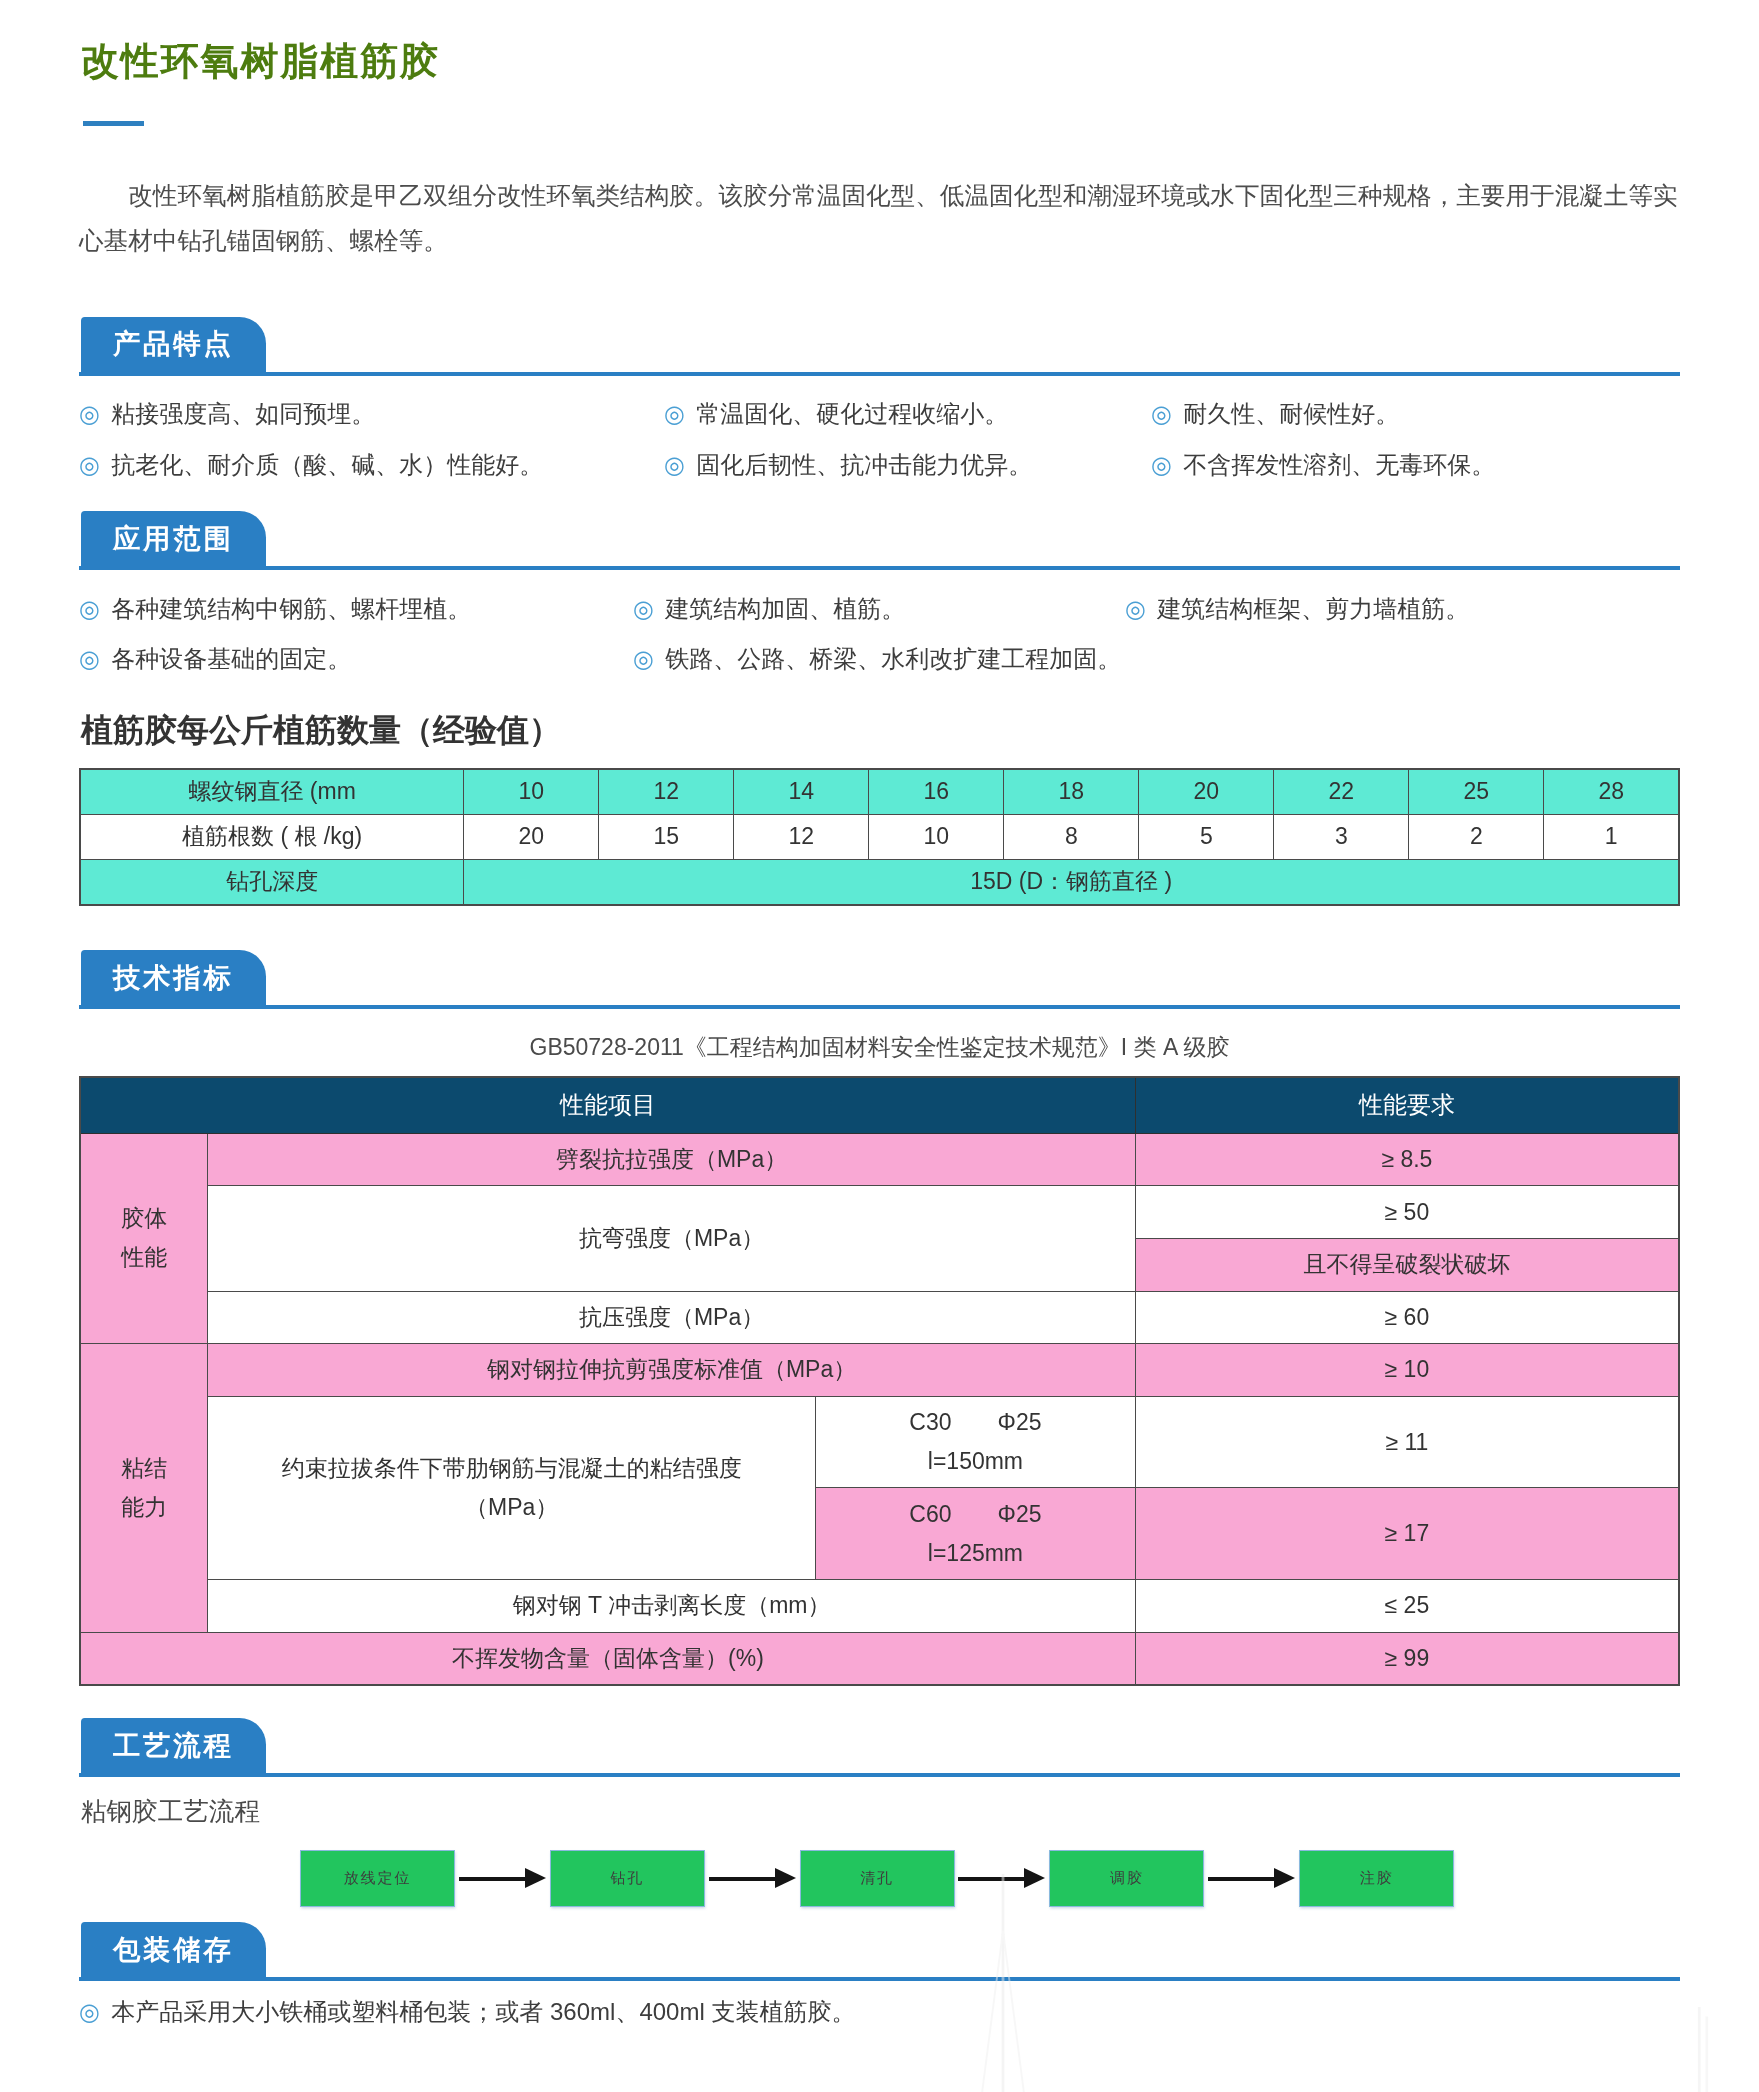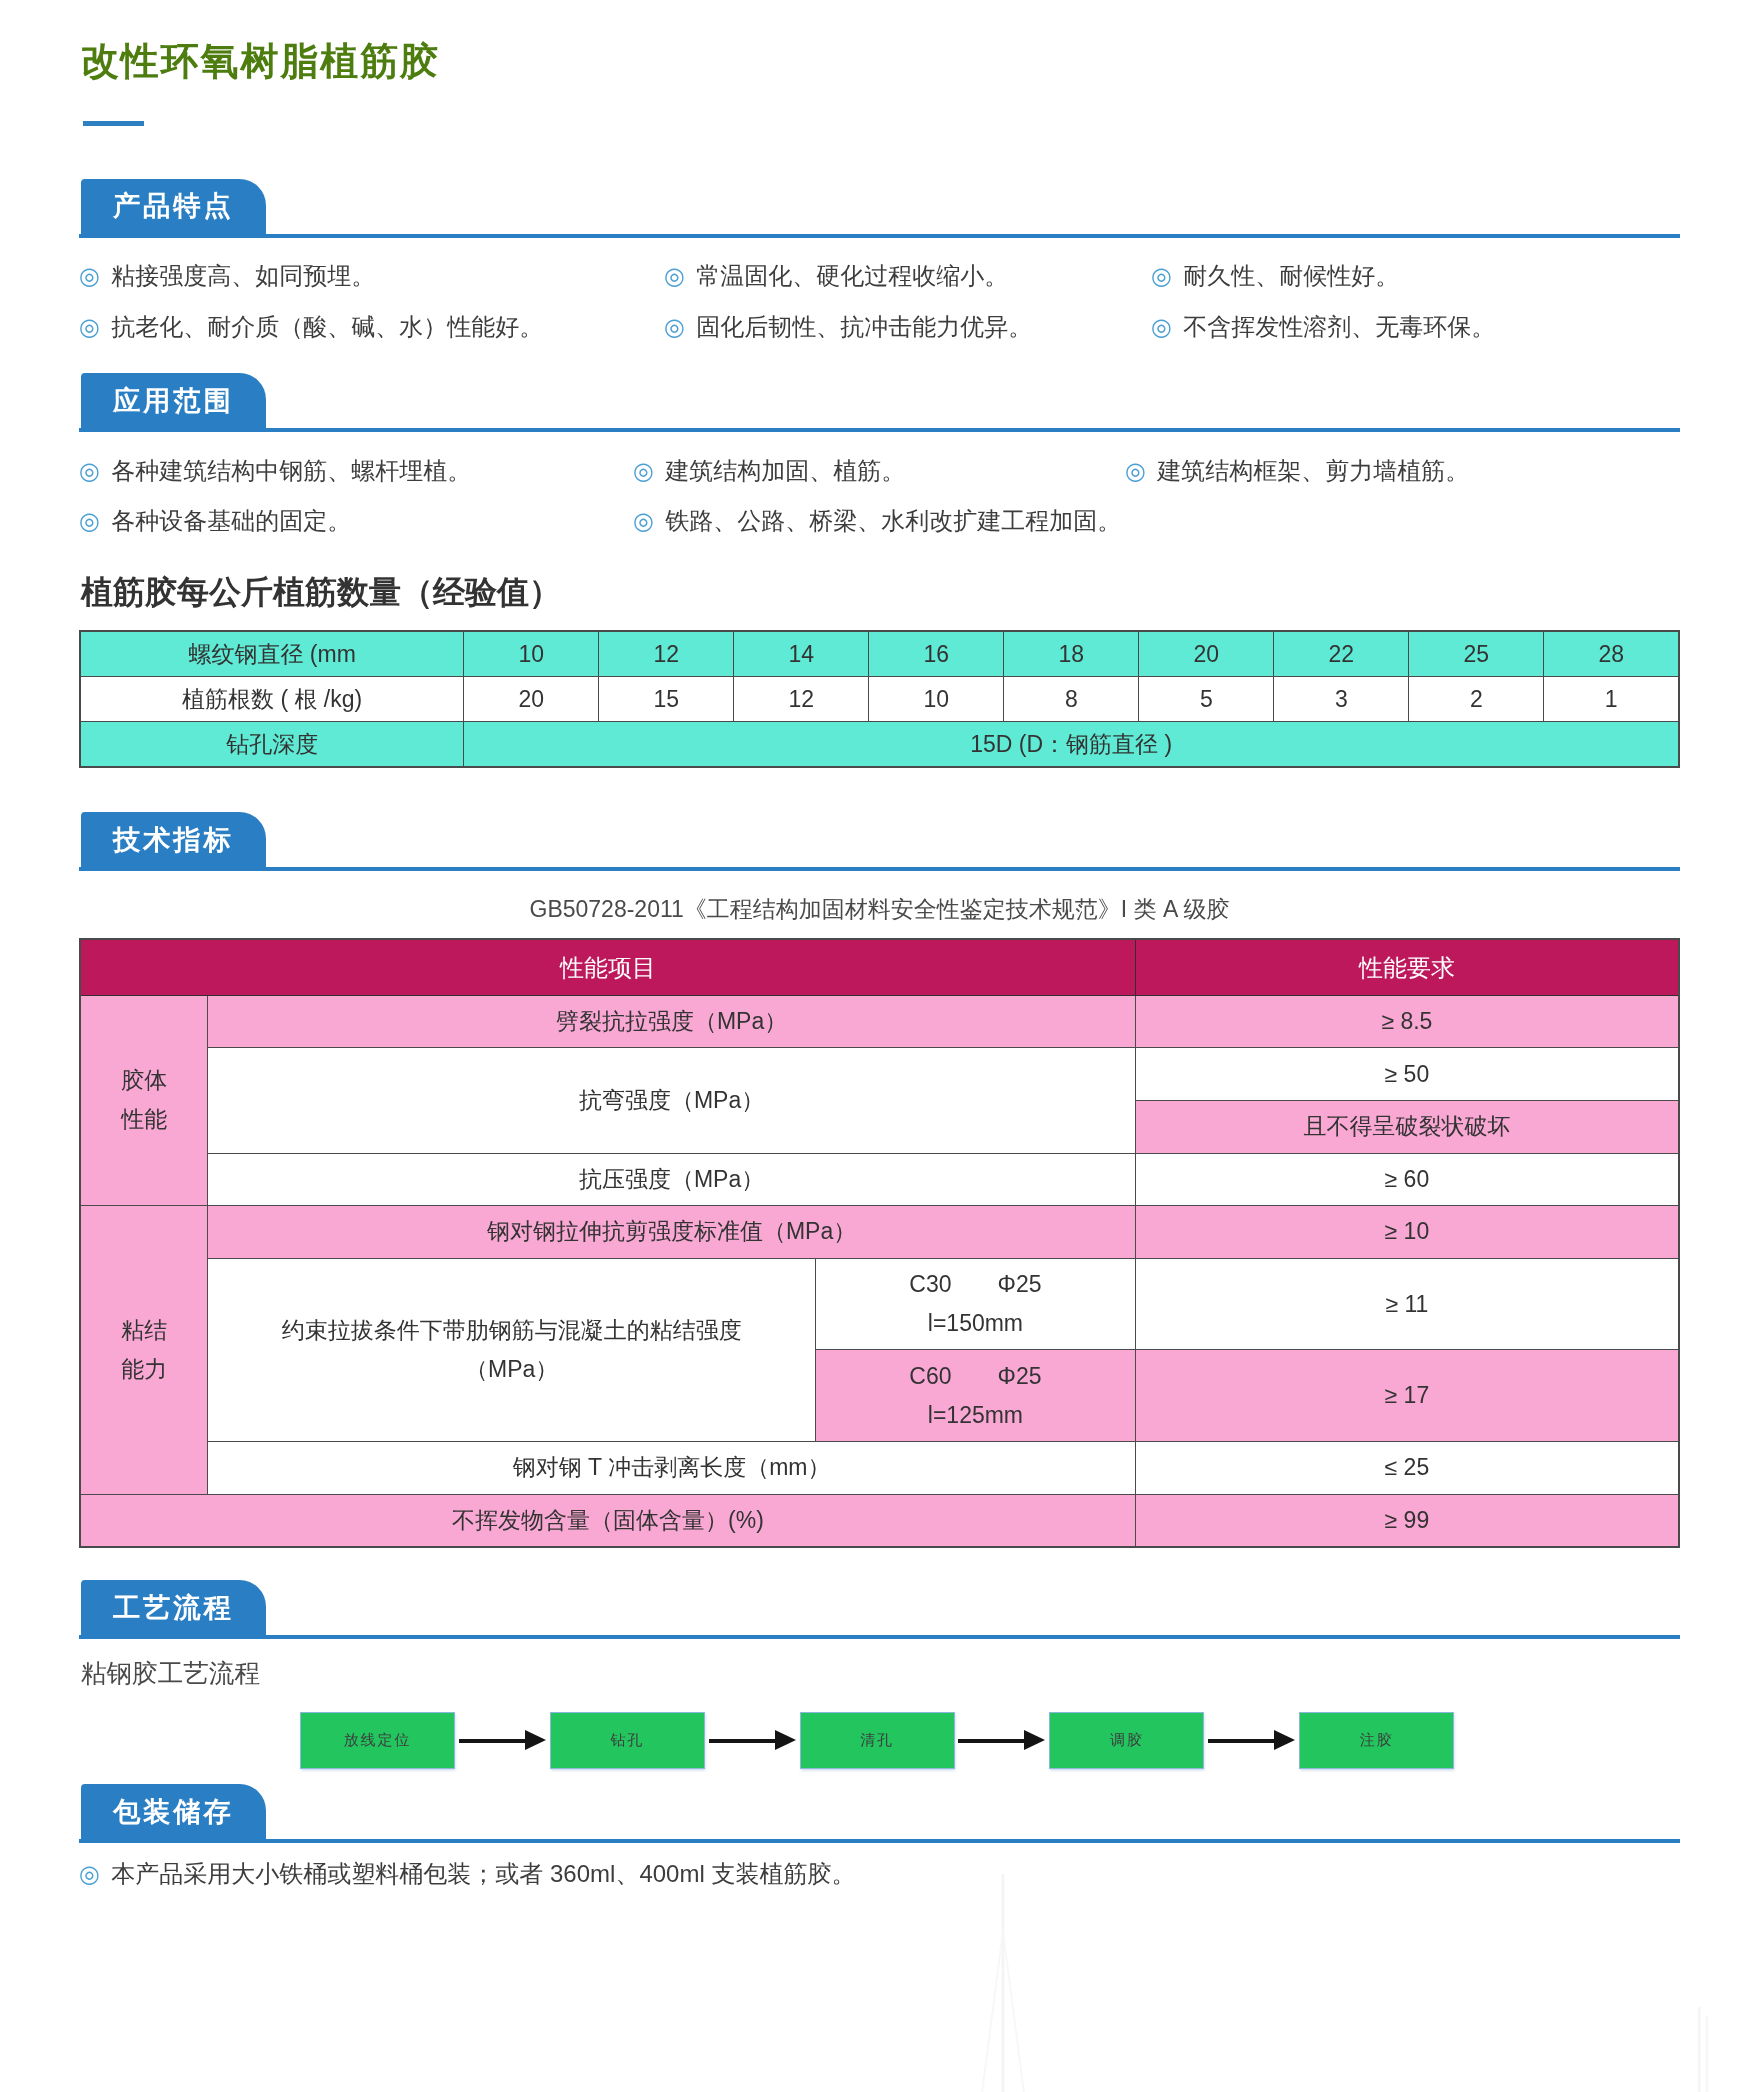--- a/index.html
+++ b/index.html
@@ -42,21 +42,21 @@
   .table-title { font-size:32px; font-weight:bold; color:#333; margin:24.6px 0 0 1.9px; }
   table.rebar { width:100%; border-collapse:collapse; table-layout:fixed; margin-top:15px; border:2.8px solid #4a4a4a; }
   table.rebar td { border:1.9px solid #4a4a4a; text-align:center; font-size:23px; color:#333; height:44px; padding:0 3.8px; }
   table.rebar tr.gray td { background:#5eead4; }
   table.rebar td.lbl { }
 
   
   .standard-line { text-align:center; font-size:23px; color:#4a4a4a; margin-top:23px; }
   table.spec { width:100%; border-collapse:collapse; table-layout:fixed; margin-top:13.2px; border:2.8px solid #4a4a4a; }
   table.spec td { border:1.9px solid #4a4a4a; text-align:center; font-size:23px; color:#333; height:44px; padding:3.8px 7.6px; }
-  table.spec tr.head td { background:#be185d; color:#fff; font-size:24px; height:47px; border-color:#2f2f2f; }
+  table.spec tr.head td { background:#0c4a6e; color:#fff; font-size:24px; height:47px; border-color:#2f2f2f; }
   table.spec td.gray { background:#f9a8d4; }
   table.spec td.tall { height:83px; }
   .preline { white-space:pre-line; line-height:1.7; }
 
   
   .flow-subtitle { font-size:25.6px; color:#4a4a4a; margin:17px 0 0 1.9px; }
   .flow-row { display:flex; align-items:center; }
   .flow-row.r1 { margin:21px 0 0 221px; }
   .flow-row.r2 { margin:24.6px 0 0 180px; }
   .flow-box {
@@ -89,20 +89,21 @@
   .mt-pack { margin-top:15px; }
 </style>
 </head>
 <body>
 
 <div class="content">
 
   <h1 class="page-title">改性环氧树脂植筋胶</h1>
   <div class="title-dash"></div>
 
+  <p class="intro">改性环氧树脂植筋胶是甲乙双组分改性环氧类结构胶。该胶分常温固化型、低温固化型和潮湿环境或水下固化型三种规格，主要用于混凝土等实心基材中钻孔锚固钢筋、螺栓等。</p>
 
   <div class="section mt-features">
     <div class="section-bar">
       <span class="section-tab">产品特点</span>
     </div>
     <div class="bullet-grid features">
       <div class="bullet-line">
           <span class="bullet-glyph">◎</span>
           <span>粘接强度高、如同预埋。</span>
         </div>

